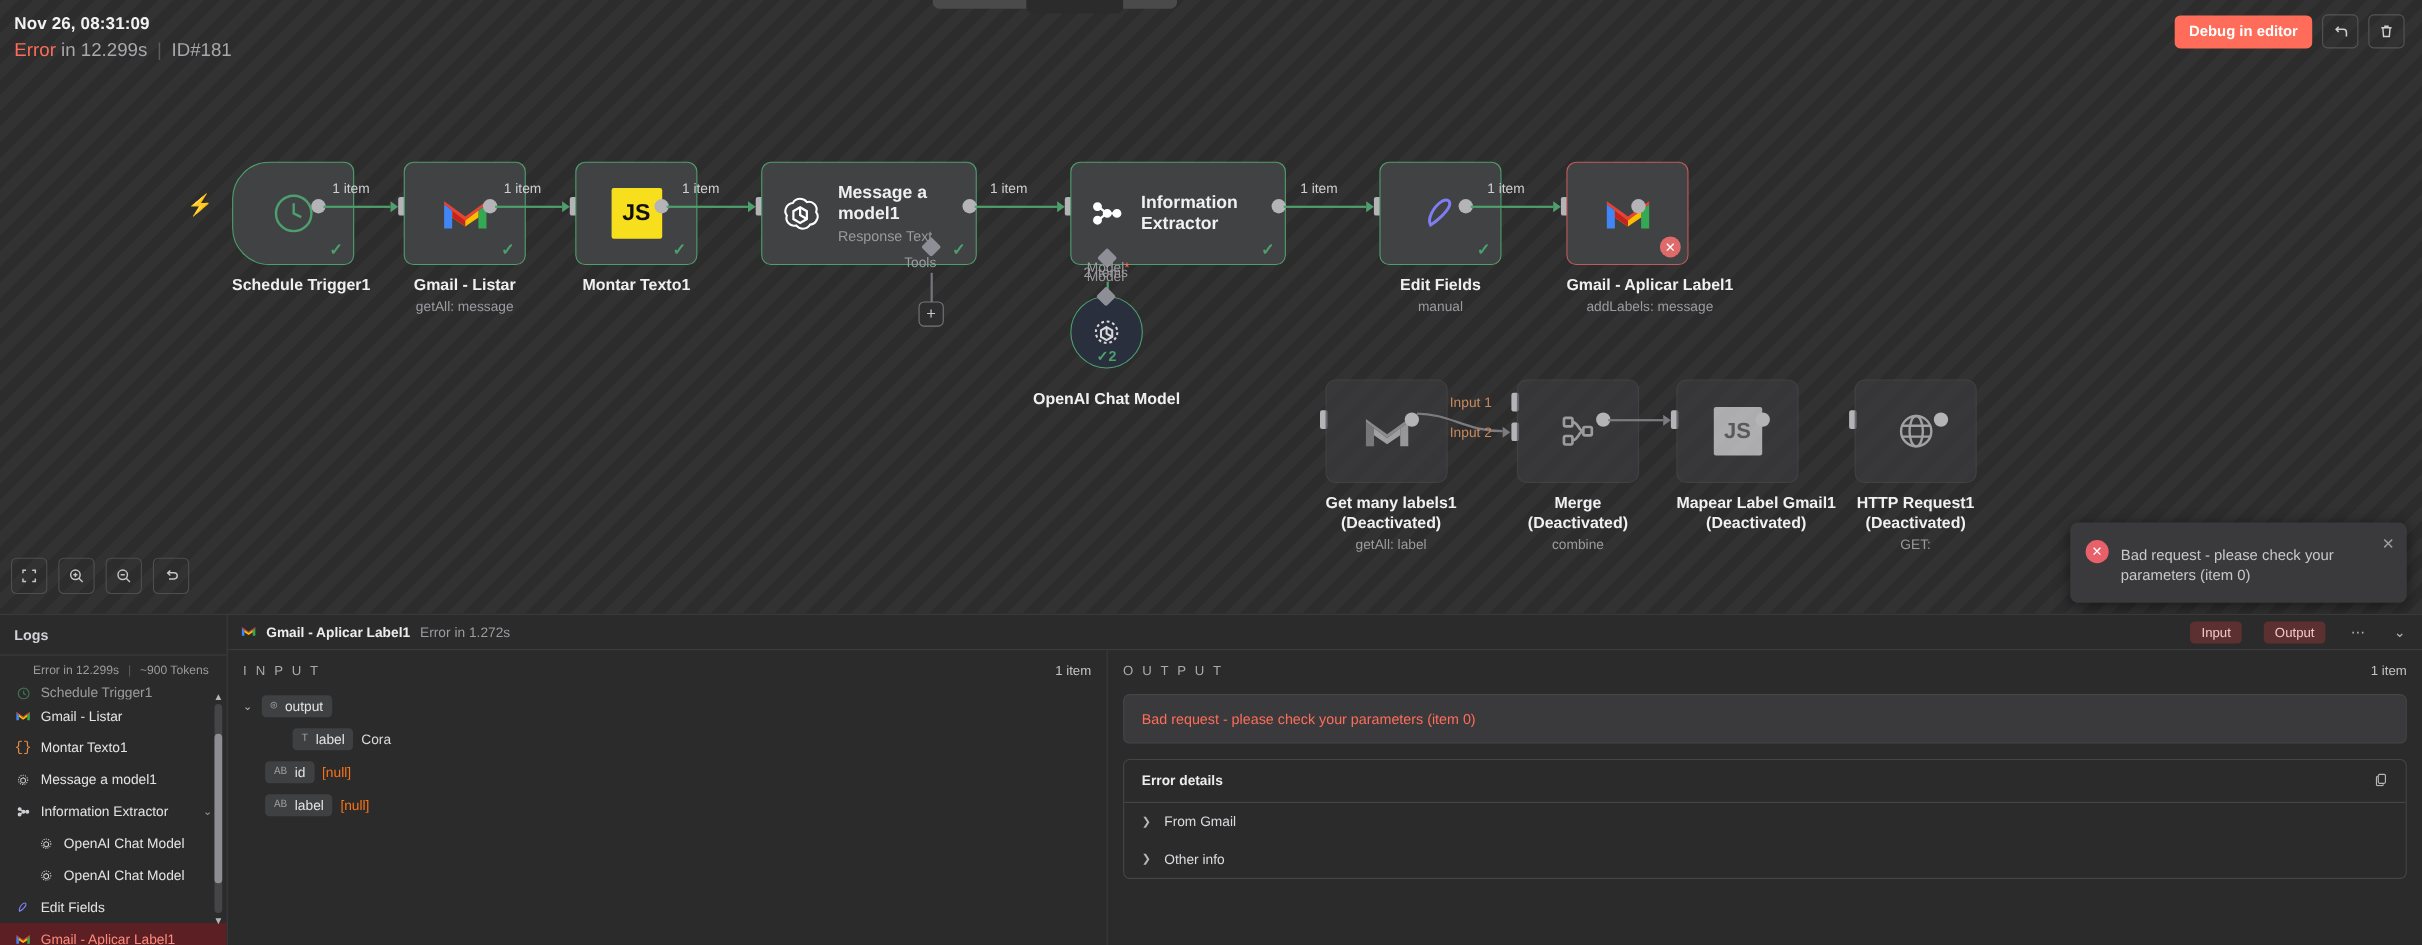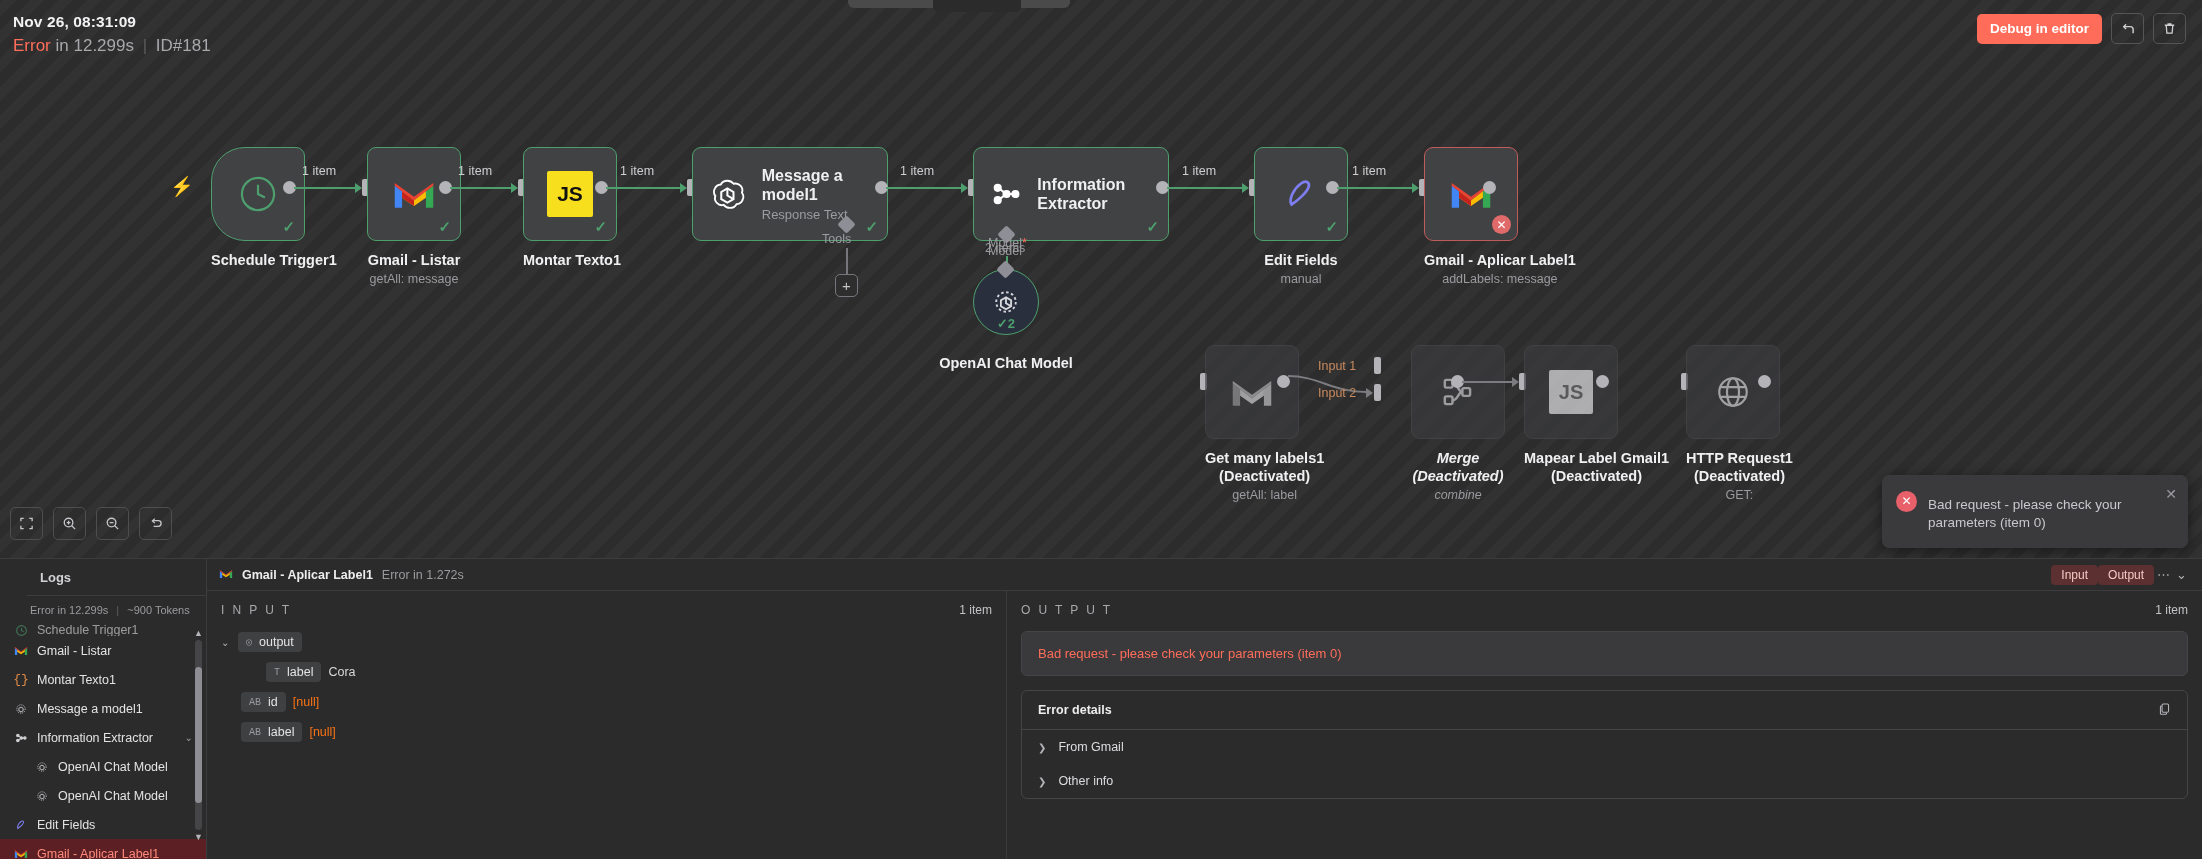--- a/index.html
+++ b/index.html
@@ -50,21 +50,21 @@
   .hdr-icon-btn {
     width: 33px; height: 31px; border: 1px solid #555558; border-radius: 5px;
     background: transparent; display: flex; align-items: center; justify-content: center;
     cursor: pointer;
   }
   .hdr-icon-btn svg { stroke: #cfcfd3; }
 
   
   .node { position: absolute; }
   .node-box {
-    width: 94px; height: 94px; border-radius: 9px;
+    width: 111px; height: 94px; border-radius: 9px;
     background: #414244; border: 1.4px solid #4e9f6e;
     display: flex; align-items: center; justify-content: center; position: relative;
   }
   .node-box.wide { width: 196px; }
   .node-box.err { border-color: #c05b5b; }
   .node-box.deact { border: 1.4px solid #4a4a4d; background: #3b3c3e; opacity: .68; }
   .node-title {
     margin-top: 11px; text-align: center; font-size: 14.5px; font-weight: bold;
     color: #f0f0f2; line-height: 1.18; white-space: nowrap;
   }
@@ -149,21 +149,21 @@
     font-size: 12px; display: flex; align-items: center; justify-content: center; flex: 0 0 21px; margin-top: 2px;
   }
   #toast-title { font-size: 14.5px; font-weight: bold; color: #f0f0f2; line-height: 1.3; }
   #toast-msg { font-size: 13.5px; color: #c8c8cc; margin-top: 7px; line-height: 1.35; }
   #toast-close { position: absolute; right: 11px; top: 11px; color: #9b9ba0; font-size: 14px; cursor: pointer; }
 
   
   #bottom { position: absolute; left: 0; top: 558px; width: 2202px; height: 301px; background: #2b2b2b; border-top: 1px solid #3c3c3f; display: flex; }
 
   #logs-pane { width: 207px; border-right: 1px solid #3c3c3f; position: relative; display: flex; flex-direction: column; }
-  #logs-title { font-size: 13px; color: #d2d2d6; padding: 11px 13px 10px 13px; border-bottom: 1px solid #3c3c3f; font-weight: bold; margin-left: 27px; }
+  #logs-title { font-size: 13px; color: #d2d2d6; padding: 11px 13px 10px 13px; border-bottom: 1px solid #3c3c3f; font-weight: bold; }
   #logs-stats { font-size: 11px; color: #9b9ba0; padding: 8px 30px; white-space: nowrap; }
   #logs-stats .divider { color: #5c5c5f; margin: 0 5px; }
   #logs-list { flex: 1; overflow: hidden; position: relative; }
   .log-row {
     display: flex; align-items: center; gap: 8px; padding: 4px 13px; height: 29px; font-size: 12.5px;
     color: #e3e3e5; cursor: pointer; white-space: nowrap;
   }
   .log-row.sel { background: #5c2024; color: #ff8b7c; }
   .log-row.child { padding-left: 34px; }
   .log-row .licon { width: 16px; display: flex; align-items: center; justify-content: center; flex: 0 0 16px; }
@@ -177,21 +177,21 @@
   #logs-scrollbar .ar { color: #b5b5ba; font-size: 9px; }
 
   
   #io-wrap { flex: 1; display: flex; flex-direction: column; }
   #io-header {
     height: 32px; display: flex; align-items: center; padding: 0 12px; border-bottom: 1px solid #3c3c3f;
     gap: 9px; font-size: 12.5px;
   }
   #io-node-name { font-weight: bold; color: #ededef; }
   #io-node-status { color: #9b9ba0; }
-  #io-header-right { margin-left: auto; display: flex; align-items: center; gap: 0; }
+  #io-header-right { margin-left: auto; display: flex; align-items: center; gap: 20px; }
   .io-toggle {
     background: #5c3030; color: #f2c9c4; border: none; border-radius: 4px; padding: 3px 10px;
     font-size: 12px; font-family: "Liberation Sans", sans-serif; cursor: pointer;
   }
   .io-ic { color: #b5b5ba; font-size: 13px; cursor: pointer; padding: 0 3px; }
 
   #io-body { flex: 1; display: flex; }
   #input-pane { width: 800px; border-right: 1px solid #3c3c3f; padding: 12px 14px; }
   #output-pane { flex: 1; padding: 12px 14px; }
   .pane-head { display: flex; align-items: center; font-size: 12px; color: #a9a9ae; letter-spacing: 2.4px; }
@@ -430,21 +430,21 @@
     <div class="out-dot" style="left:1277px; top:375px;"></div>
     <svg style="position:absolute; left:1288px; top:366px;" width="100" height="32" fill="none">
       <path d="M0 10 C30 10, 45 26, 78 26" stroke="#7b7b80" stroke-width="2"></path>
     </svg>
     <div class="arrow grey" style="left:1366px; top:388px;"></div>
     <div class="wire-label orange" style="left:1318px; top:359px;">Input 1</div>
     <div class="wire-label orange" style="left:1318px; top:386px;">Input 2</div>
 
     <div class="in-port" style="left:1374px; top:357px;"></div>
     <div class="in-port" style="left:1374px; top:384px;"></div>
-    <div class="node" style="left:1411px; top:345px;font-style:italic;">
+    <div class="node" style="left:1379px; top:345px;">
       <div class="node-box deact">
         <svg width="44" height="44" viewBox="0 0 40 40" fill="none" stroke="#d0d0d4" stroke-width="2.2">
           <rect x="8" y="9" width="7" height="7" rx="1.4"></rect>
           <rect x="8" y="24" width="7" height="7" rx="1.4"></rect>
           <rect x="24" y="16.5" width="7" height="7" rx="1.4"></rect>
           <path d="M15 12.5 C20 12.5 20 20 24 20 M15 27.5 C20 27.5 20 20 24 20"></path>
         </svg>
       </div>
       <div class="node-title">Merge</div>
       <div class="node-title" style="margin-top:1px;">(Deactivated)</div>

